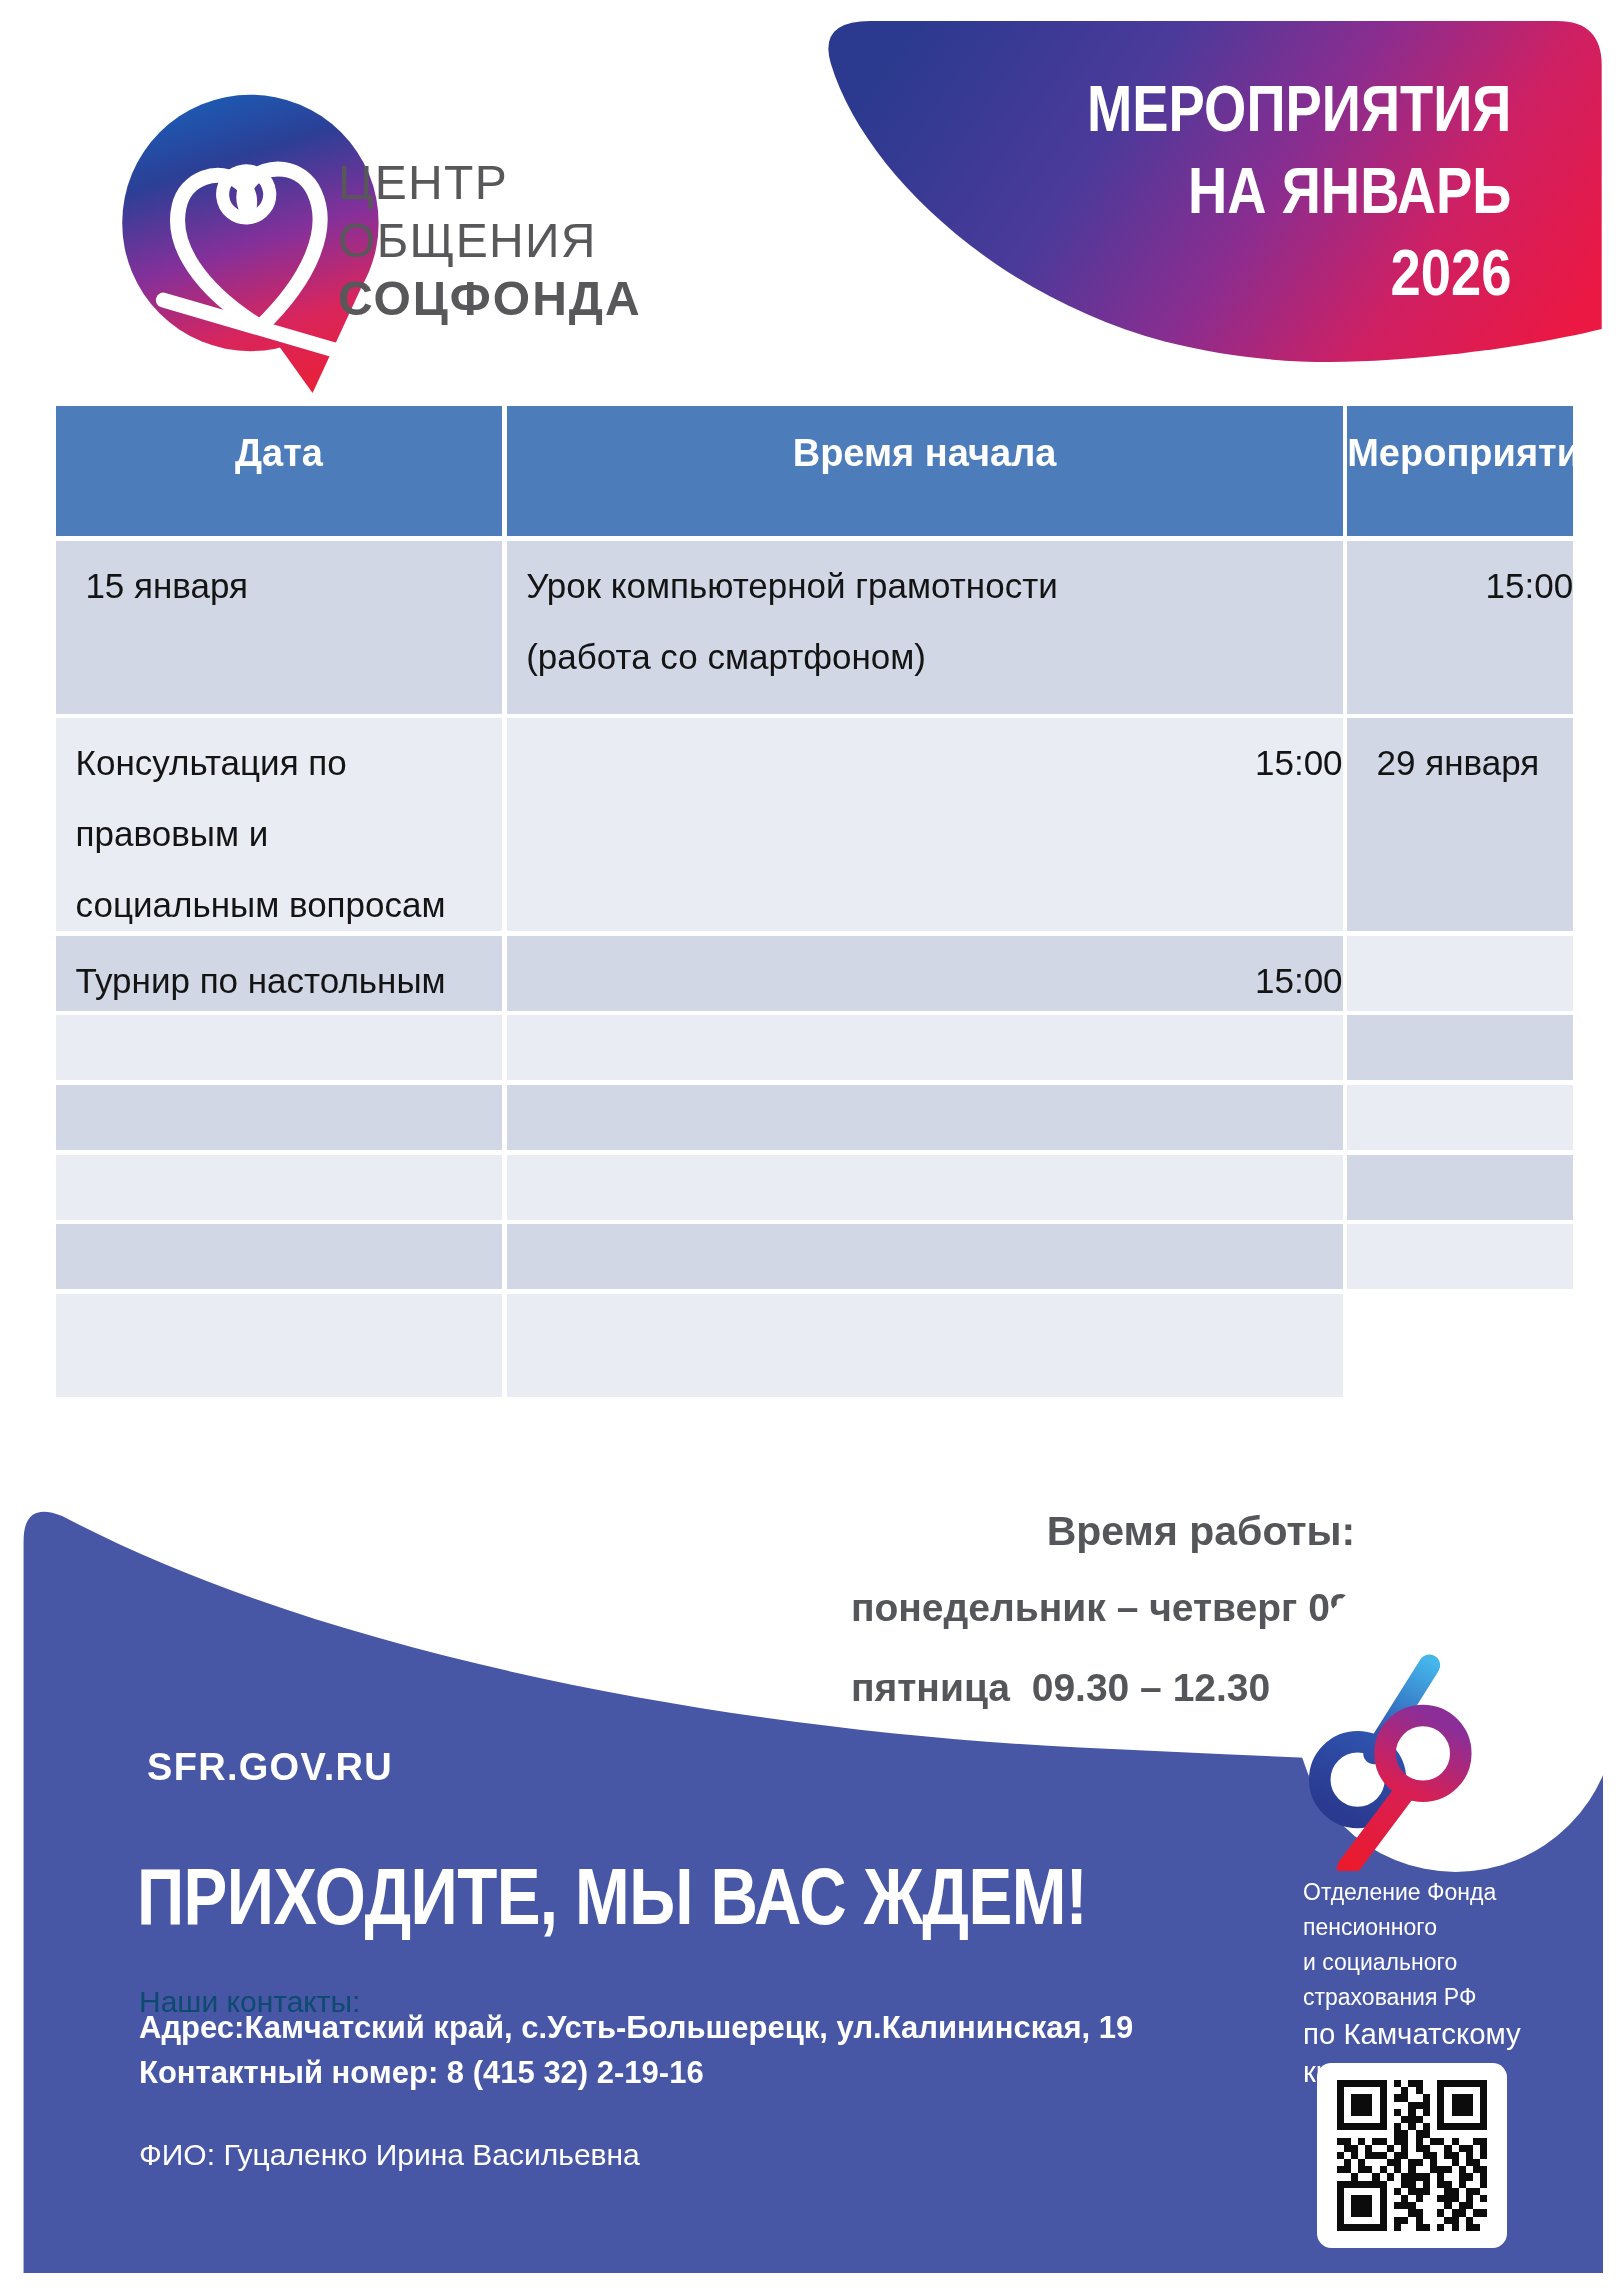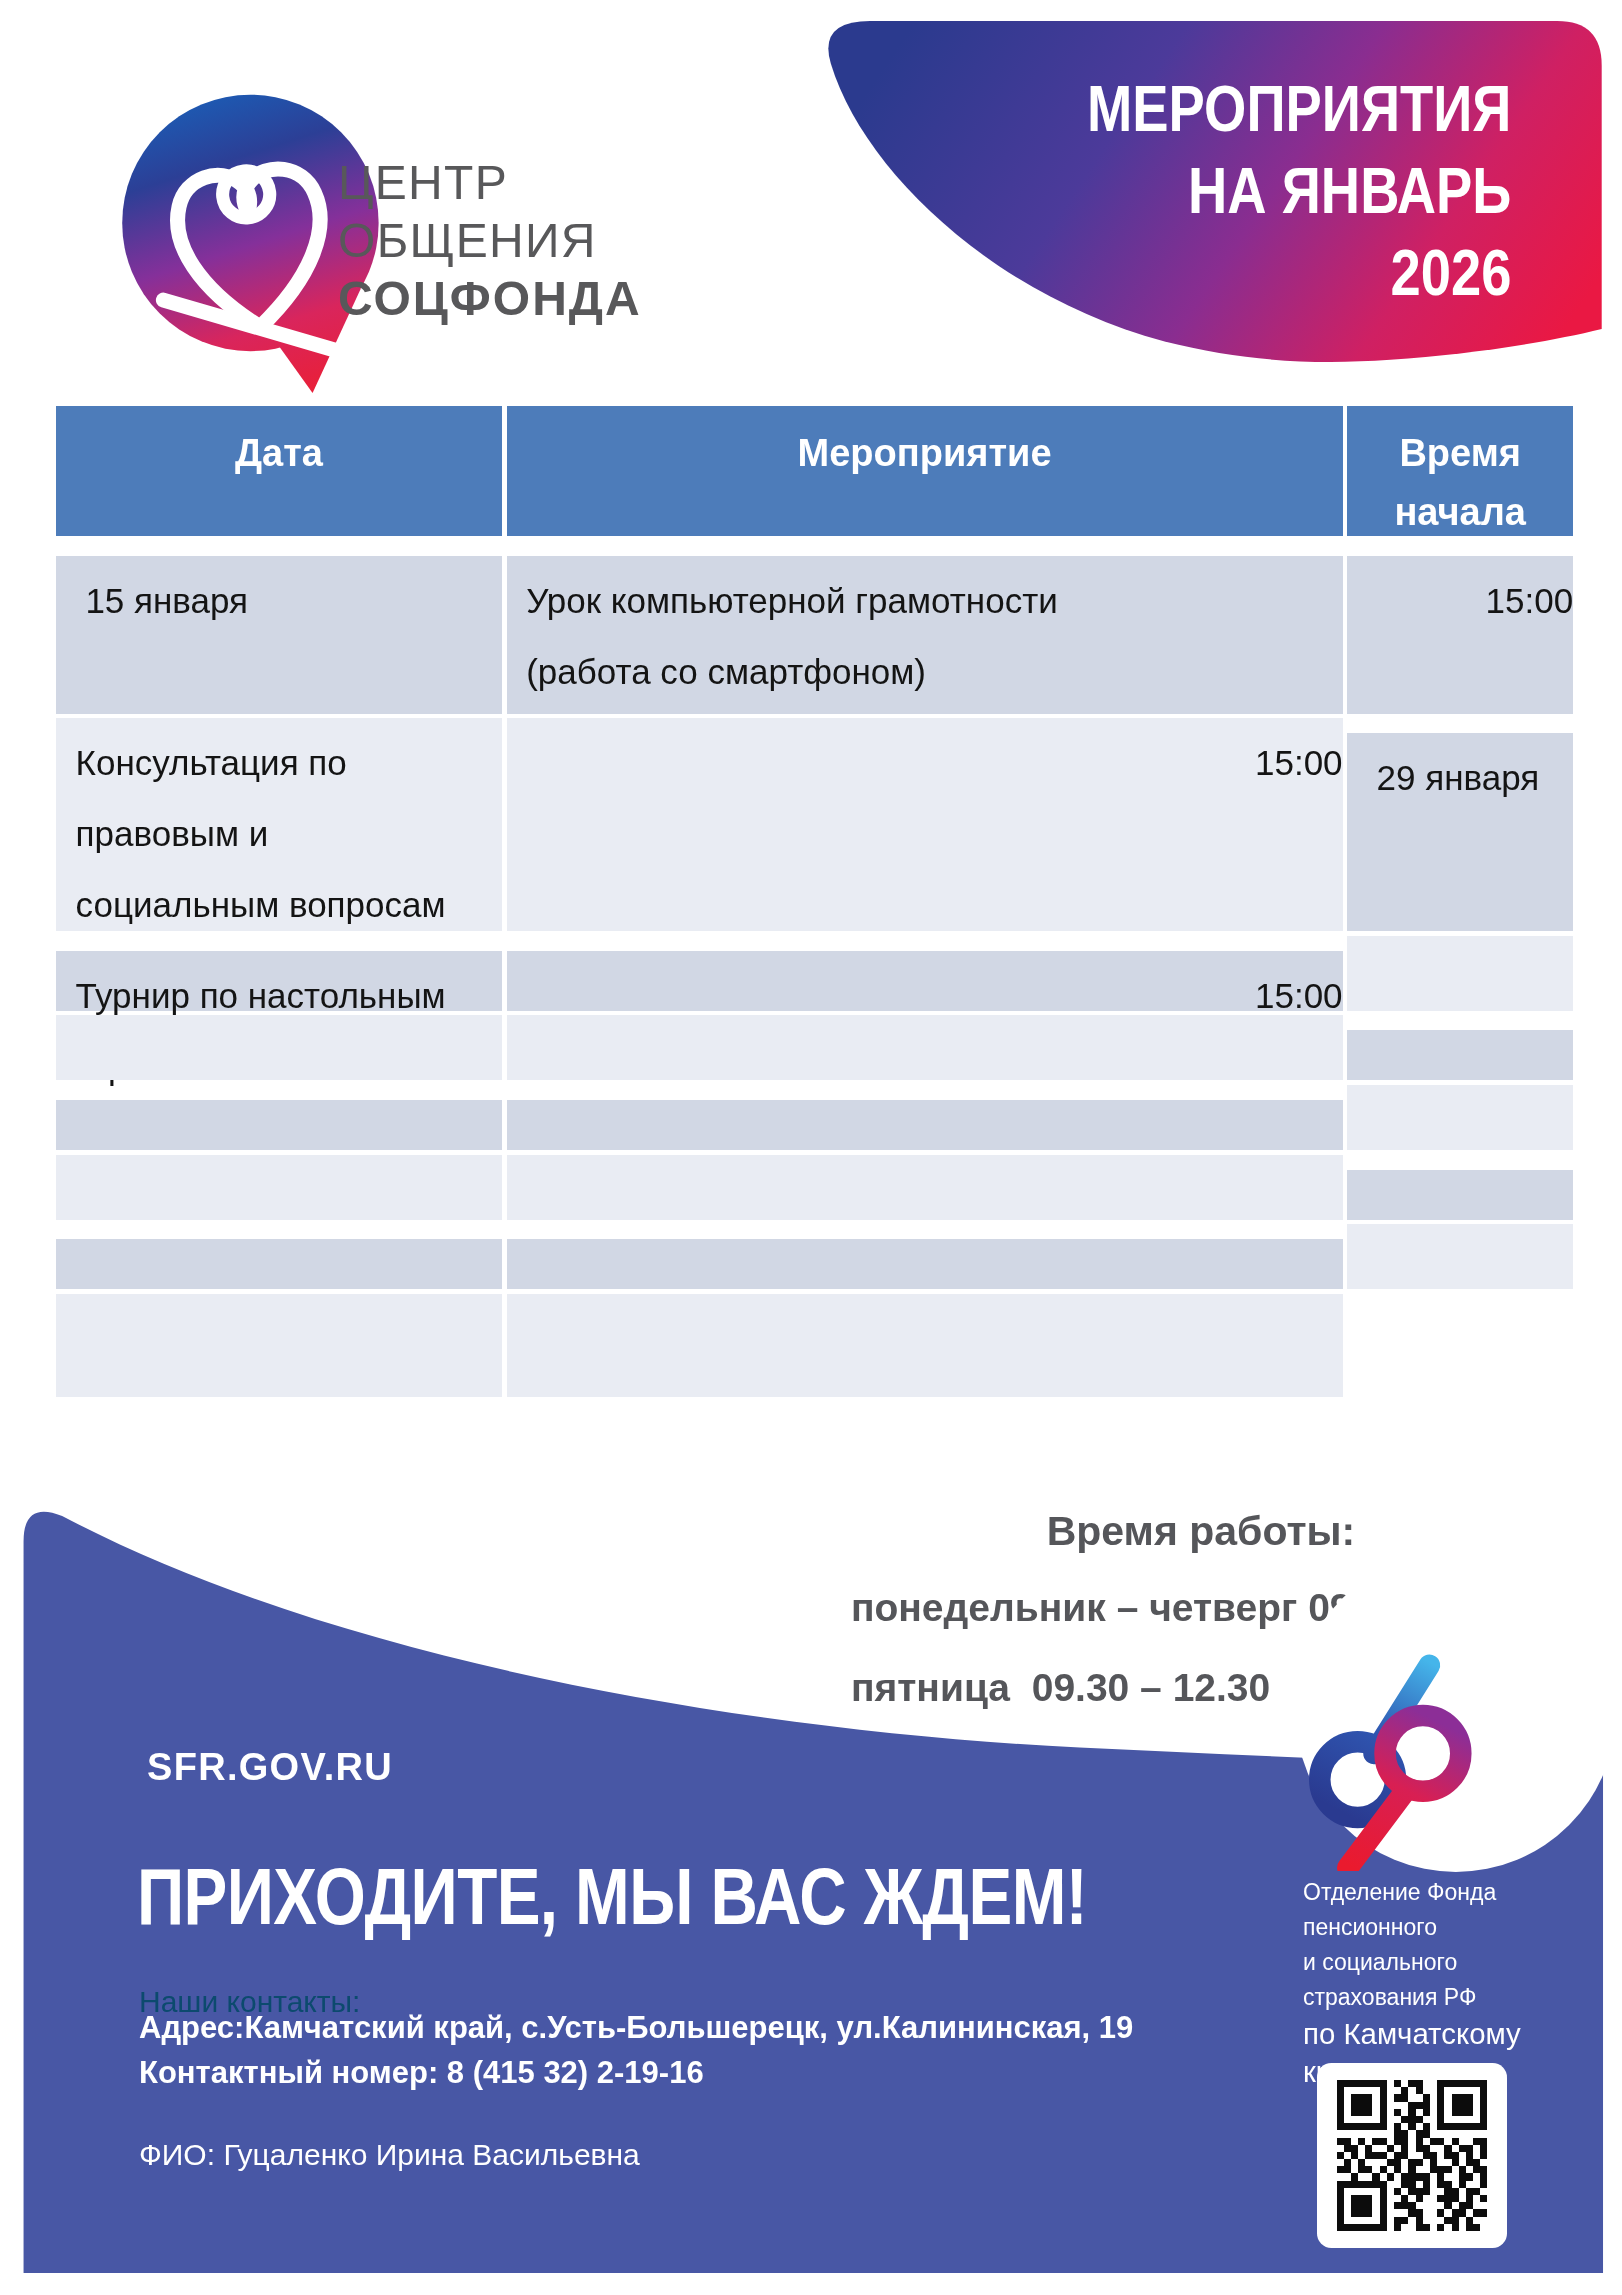--- a/index.html
+++ b/index.html
@@ -31,21 +31,21 @@
     left:56px;top:406px;width:1516px;display:grid;
     grid-template-columns:446px 836px 226px;
     grid-template-rows:130px 173px 213px 75px 65px 65px 65px 65px 103px;
     gap:4.6px;
   }
   .th{
     background:var(--header-blue);color:#fff;font-weight:bold;font-size:38px;
     line-height:59px;text-align:center;padding-top:18.3px;
   }
   .cell{font-size:35px;line-height:71px;color:#141414;}
-  .cell.dark{background:var(--row-dark);margin-top:15px;}
+  .cell.dark{background:var(--row-dark);}
   .cell.light{background:var(--row-light);}
   .c-date{padding:9.2px 0 0 29.4px;}
   .c-event{padding:9.2px 13px 0 19.6px;white-space:pre-line;}
   .c-time{padding:9.2px 0 0 23px;text-align:right;}
 
   
   #working-hours{right:71px;top:1508px;color:var(--text-gray);font-weight:bold;}
   #hours-title{font-size:41px;text-align:center;margin-bottom:13px;}
   .hours-line{font-size:39px;line-height:80px;text-align:left;white-space:pre;}
 
@@ -131,22 +131,22 @@
 </svg>
 
 <div id="brand-name" class="abs">
   <div>ЦЕНТР</div>
   <div>ОБЩЕНИЯ</div>
   <div class="bold">СОЦФОНДА</div>
 </div>
 
 <div id="events-table" class="abs">
     <div class="th">Дата</div>
+    <div class="th">Время начала</div>
     <div class="th">Мероприятие</div>
-    <div class="th">Время начала</div>
     <div class="cell dark c-date">15 января</div>
     <div class="cell dark c-event">Урок компьютерной грамотности
 (работа со смартфоном)</div>
     <div class="cell dark c-time">15:00</div>
     <div class="cell light c-event">Консультация по правовым и
 социальным вопросам</div>
     <div class="cell light c-time">15:00</div>
     <div class="cell dark c-date">29 января</div>
     <div class="cell dark c-event">Турнир по настольным играм</div>
     <div class="cell dark c-time">15:00</div>

